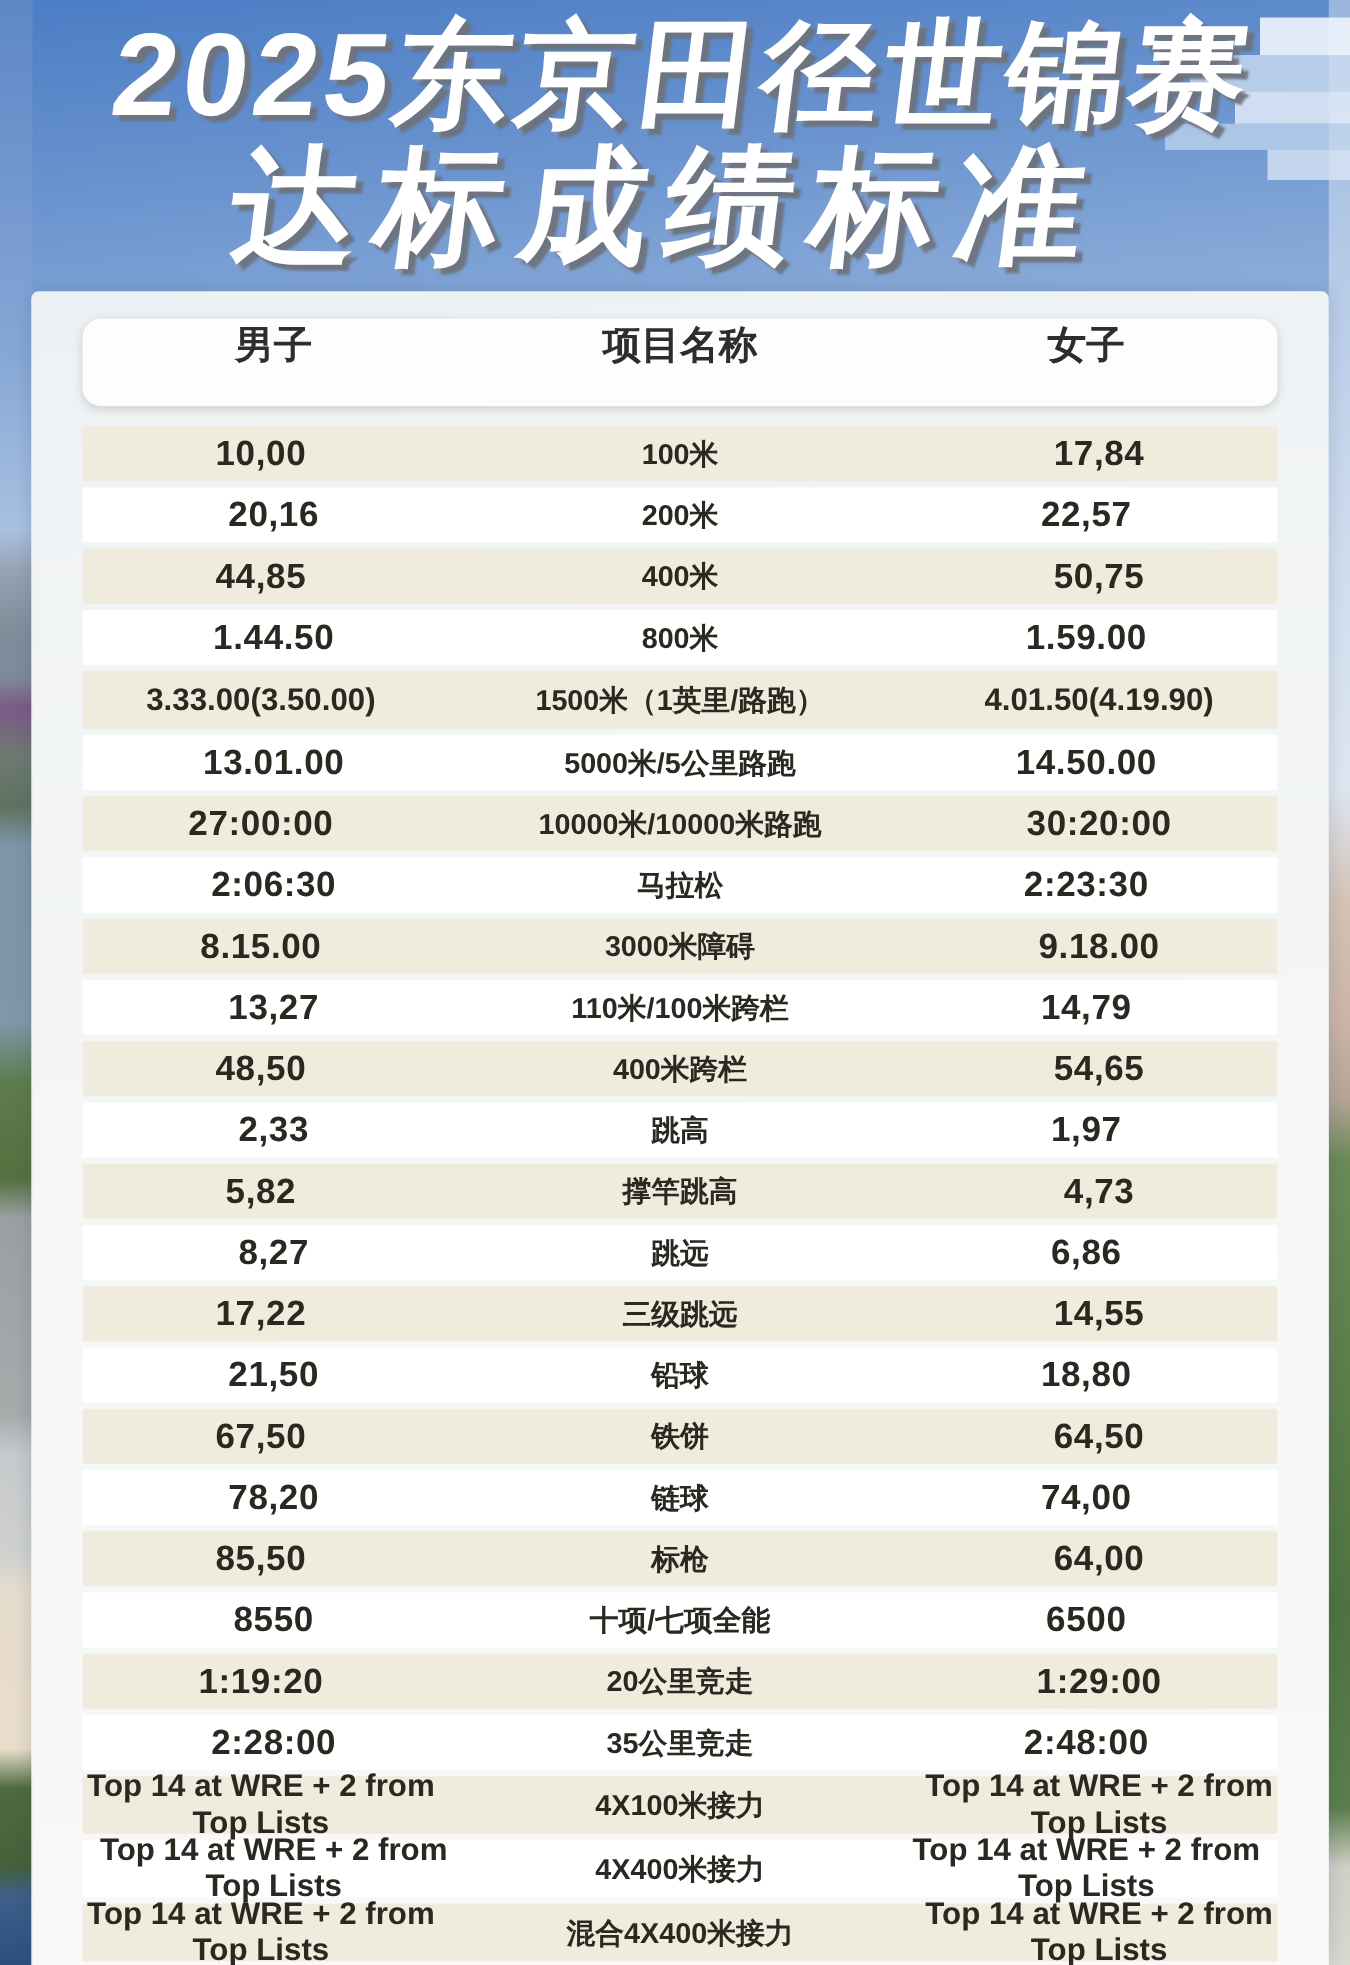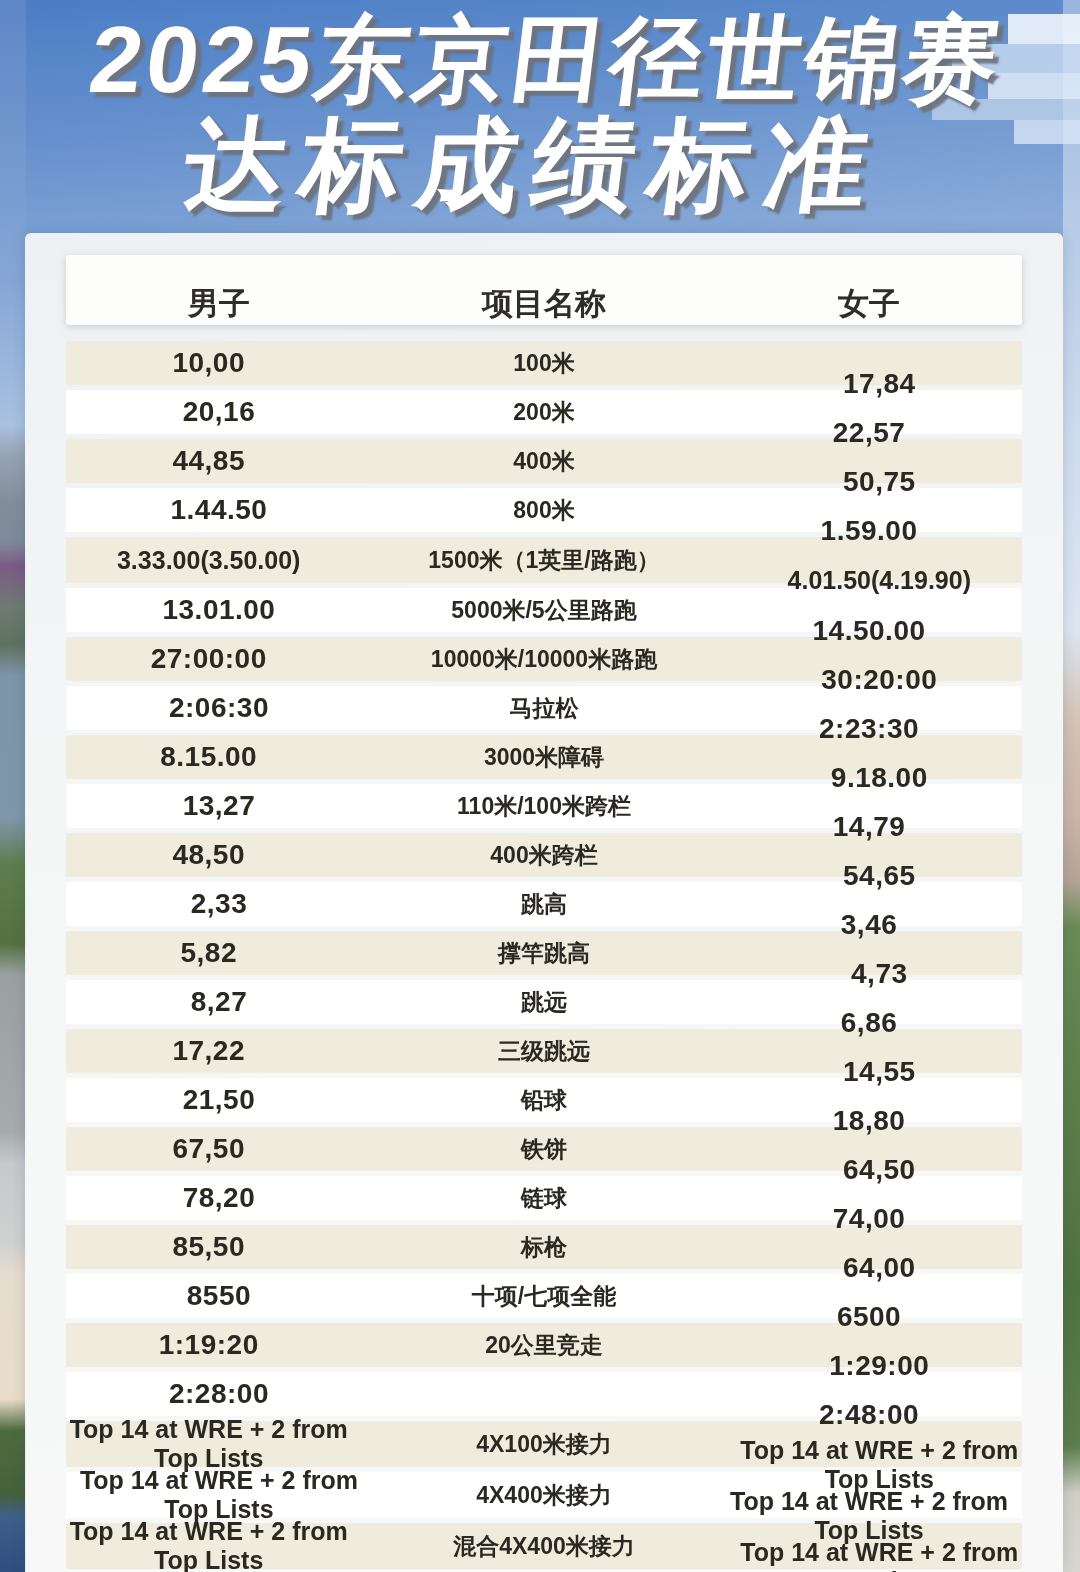--- a/index.html
+++ b/index.html
@@ -36,32 +36,32 @@
   .title{position:absolute;top:0;left:0;width:100%;text-align:center;color:#fff;
          font-weight:900;transform:skewX(-7deg);}
   .t1{margin-top:8px;font-size:94px;line-height:104px;letter-spacing:4px;
       text-shadow:6px 5px 2px rgba(108,114,124,.92),2px 2px 0 rgba(140,146,154,.6);}
   .t2{font-size:102px;line-height:106px;letter-spacing:14px;
       text-shadow:6px 5px 2px rgba(108,114,124,.92),2px 2px 0 rgba(140,146,154,.6);}
   
   .panel{position:absolute;left:25px;top:233px;width:1038px;height:1339px;
          background:rgba(250,250,247,.9);border-radius:6px 6px 0 0;
          box-shadow:0 0 14px rgba(40,60,90,.18);}
-  .thead{width:956px;height:70px;margin:22px auto 0;background:#fdfdfc;border-radius:3px;
-         box-shadow:0 2px 7px rgba(110,110,100,.28);display:flex;align-items:flex-end;
+  .thead{width:956px;height:70px;margin:22px auto 0;background:#fdfdfc;border-radius:15px;
+         box-shadow:0 2px 7px rgba(110,110,100,.28);display:flex;align-items:flex-start;
          font-size:31px;font-weight:bold;color:#2e2d2b;}
   .rows{width:956px;margin:16px auto 0;}
   .row{height:44px;margin-bottom:5px;display:flex;align-items:center;
        font-weight:bold;color:#2a2820;border-radius:2px;}
   .row.odd{background:#efecdd;gap:32px;}
   .row.even{background:rgba(255,255,255,.94);justify-content:space-between;}
   .cell{text-align:center;}
   .c1{width:32%;}
   .c2{width:36%;}
-  .c3{width:32%;margin-top:41px;}
+  .c3{width:32%;}
   .row .c1,.row .c3{font-size:28px;letter-spacing:.5px;}
   .row .c2{font-size:23px;}
   .row .cell.small{font-size:25px;letter-spacing:0;}
   .row.relay{height:46px;}
 </style>
 </head>
 <body>
 
 <div class="stage">
   <div class="strip-left"></div>
@@ -135,21 +135,21 @@
           <div class="cell c3">14,79</div>
         </div>
         <div class="row odd">
           <div class="cell c1">48,50</div>
           <div class="cell c2">400米跨栏</div>
           <div class="cell c3">54,65</div>
         </div>
         <div class="row even">
           <div class="cell c1">2,33</div>
           <div class="cell c2">跳高</div>
-          <div class="cell c3">3,46</div>
+          <div class="cell c3">1,97</div>
         </div>
         <div class="row odd">
           <div class="cell c1">5,82</div>
           <div class="cell c2">撑竿跳高</div>
           <div class="cell c3">4,73</div>
         </div>
         <div class="row even">
           <div class="cell c1">8,27</div>
           <div class="cell c2">跳远</div>
           <div class="cell c3">6,86</div>
@@ -184,20 +184,21 @@
           <div class="cell c2">十项/七项全能</div>
           <div class="cell c3">6500</div>
         </div>
         <div class="row odd">
           <div class="cell c1">1:19:20</div>
           <div class="cell c2">20公里竞走</div>
           <div class="cell c3">1:29:00</div>
         </div>
         <div class="row even">
           <div class="cell c1">2:28:00</div>
+          <div class="cell c2">35公里竞走</div>
           <div class="cell c3">2:48:00</div>
         </div>
         <div class="row odd relay">
           <div class="cell c1 small">Top 14 at WRE + 2 from Top Lists</div>
           <div class="cell c2">4X100米接力</div>
           <div class="cell c3 small">Top 14 at WRE + 2 from Top Lists</div>
         </div>
         <div class="row even relay">
           <div class="cell c1 small">Top 14 at WRE + 2 from Top Lists</div>
           <div class="cell c2">4X400米接力</div>

